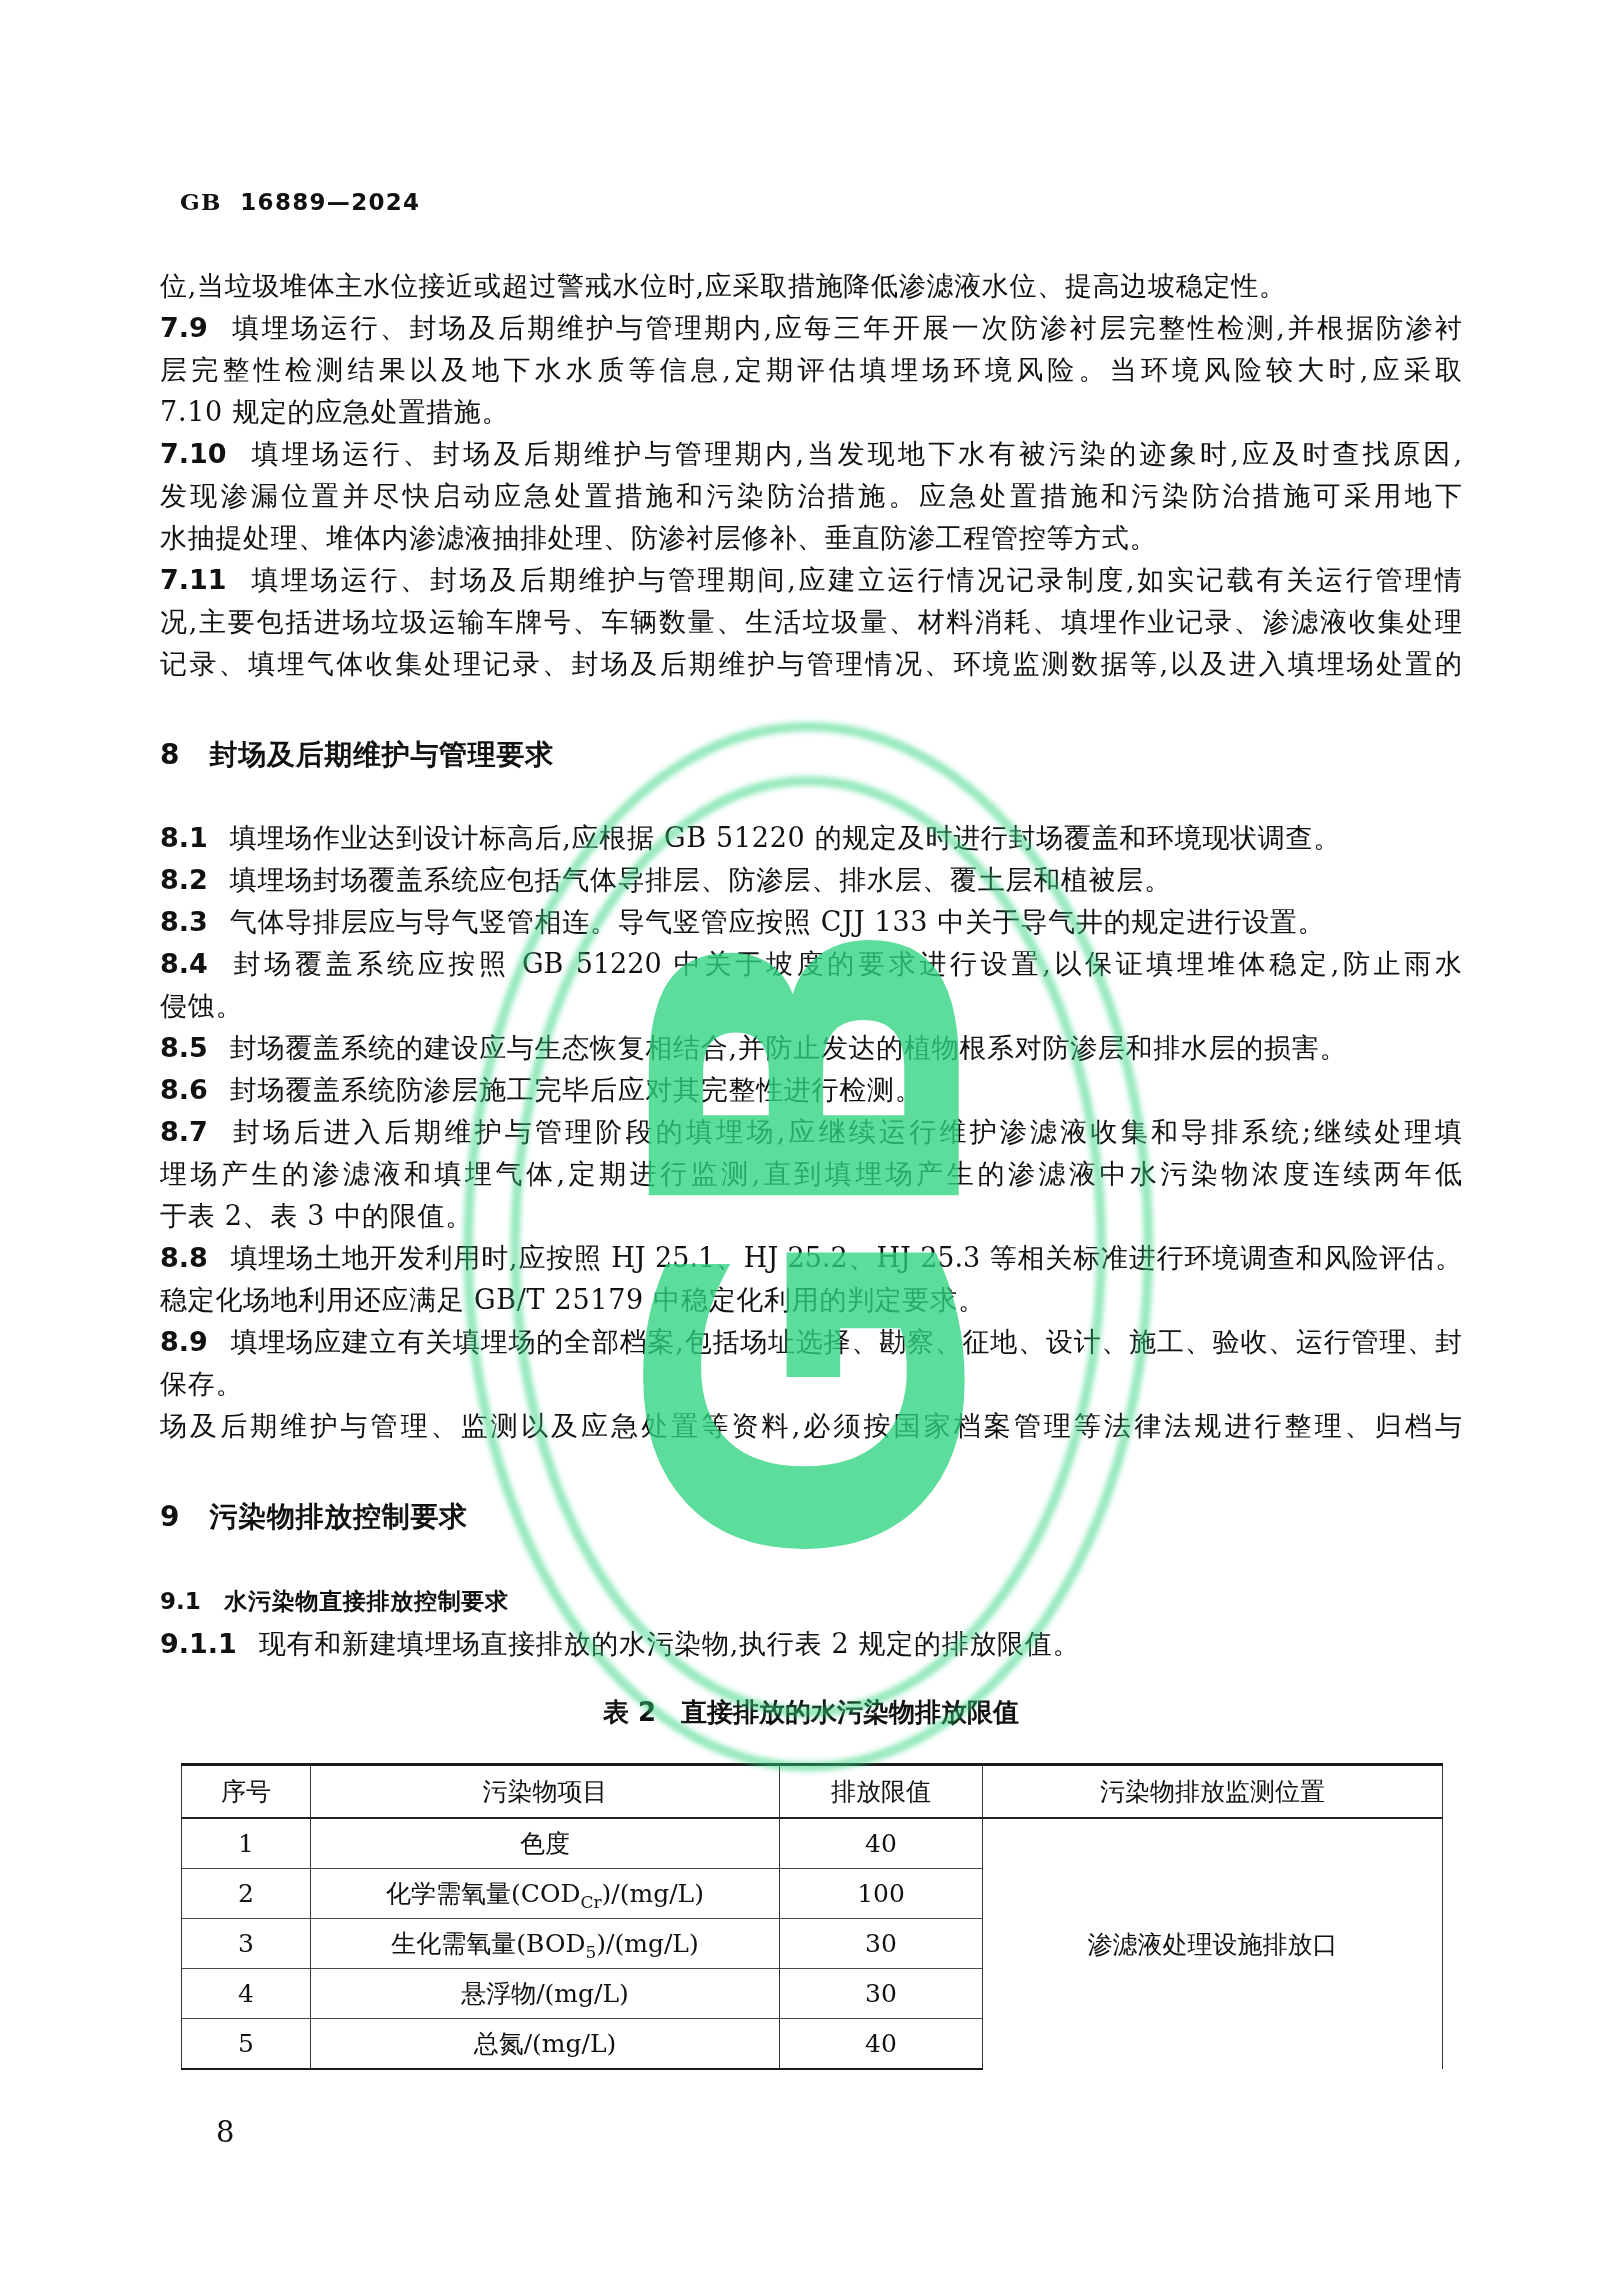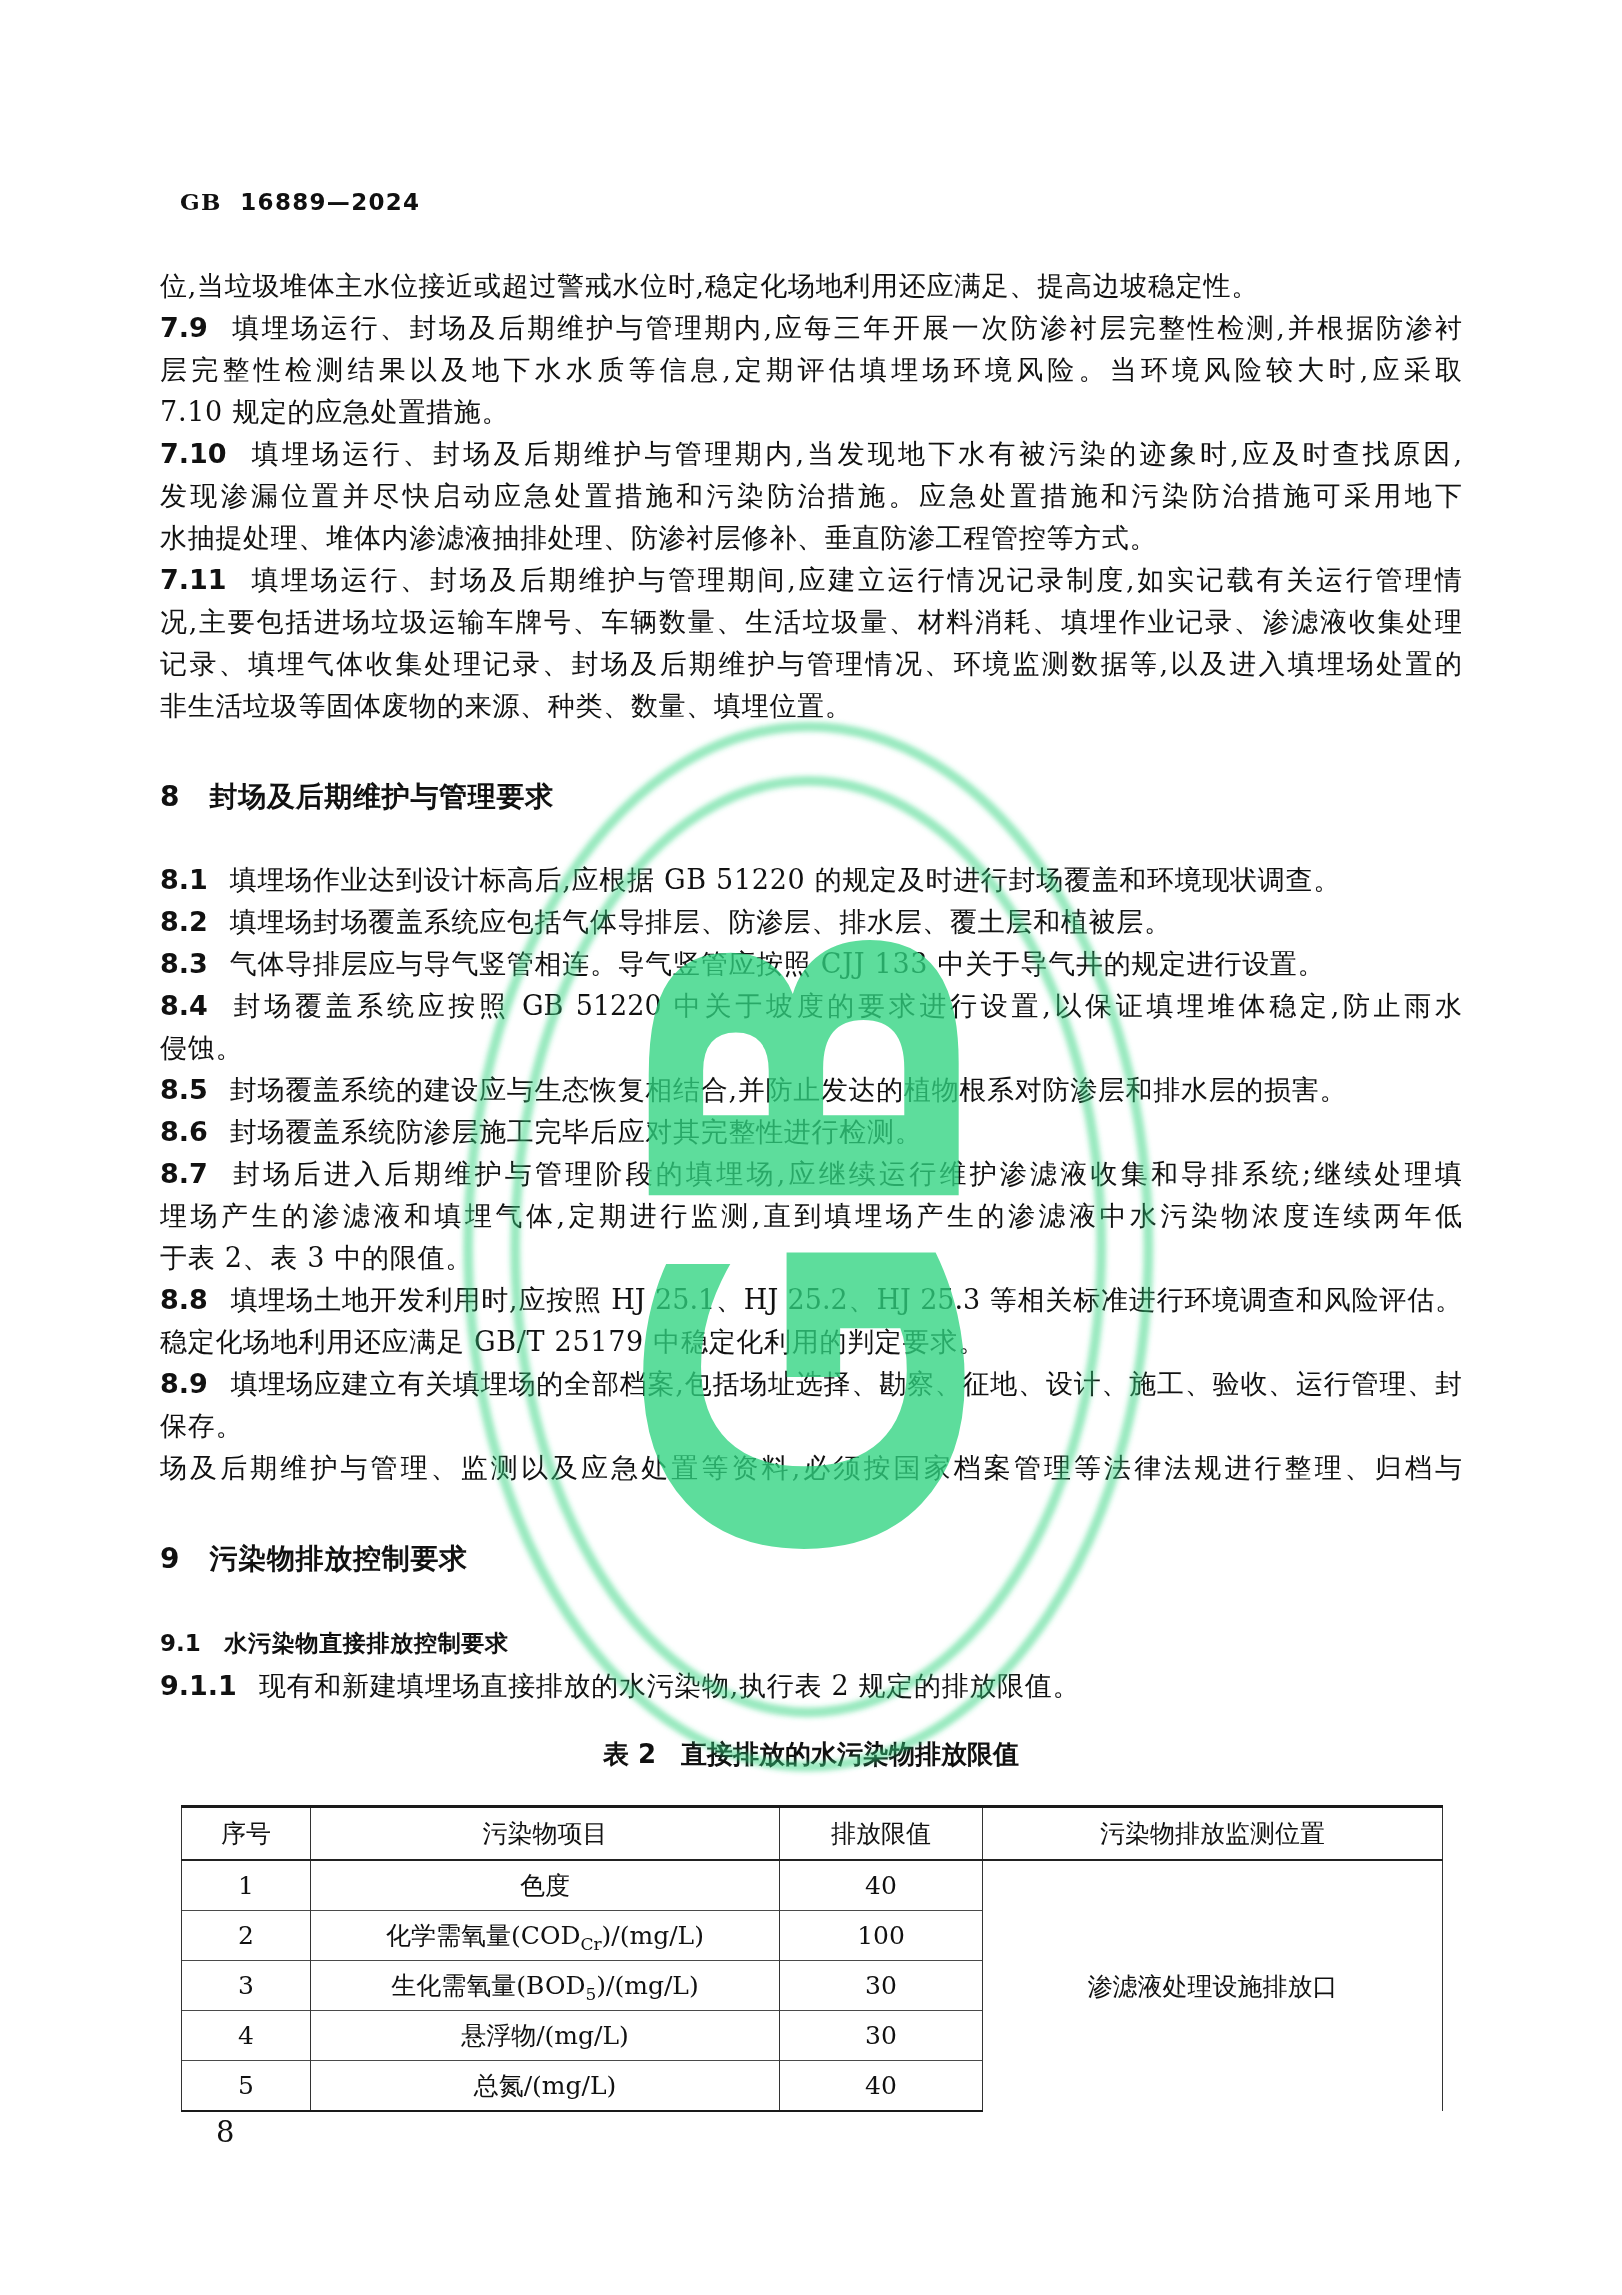--- a/index.html
+++ b/index.html
@@ -80,31 +80,30 @@
 </head>
 <body>
 
 <div class="std-header">
   <span class="std-g">GB</span>&nbsp;
   <span class="std-num">16889—2024</span>
 </div>
 
 <div class="content">
 
-  <div class="line body"><span>位,当垃圾堆体主水位接近或超过警戒水位时,稳定化场地利用还应满足、提高边坡稳定性。</span></div>
+  <div class="line body"><span>位,当垃圾堆体主水位接近或超过警戒水位时,应采取措施降低渗滤液水位、提高边坡稳定性。</span></div>
     <div class="line body j"><span class="num">7.9</span><span>填埋场运行、封场及后期维护与管理期内,应每三年开展一次防渗衬层完整性检测,并根据防渗衬</span></div>
     <div class="line body j"><span>层完整性检测结果以及地下水水质等信息,定期评估填埋场环境风险。当环境风险较大时,应采取</span></div>
     <div class="line body"><span>7.10 规定的应急处置措施。</span></div>
     <div class="line body j"><span class="num">7.10</span><span>填埋场运行、封场及后期维护与管理期内,当发现地下水有被污染的迹象时,应及时查找原因,</span></div>
     <div class="line body j"><span>发现渗漏位置并尽快启动应急处置措施和污染防治措施。应急处置措施和污染防治措施可采用地下</span></div>
     <div class="line body"><span>水抽提处理、堆体内渗滤液抽排处理、防渗衬层修补、垂直防渗工程管控等方式。</span></div>
     <div class="line body j"><span class="num">7.11</span><span>填埋场运行、封场及后期维护与管理期间,应建立运行情况记录制度,如实记载有关运行管理情</span></div>
     <div class="line body j"><span>况,主要包括进场垃圾运输车牌号、车辆数量、生活垃圾量、材料消耗、填埋作业记录、渗滤液收集处理</span></div>
     <div class="line body j"><span>记录、填埋气体收集处理记录、封场及后期维护与管理情况、环境监测数据等,以及进入填埋场处置的</span></div>
-    <div class="line body"><span>非生活垃圾等固体废物的来源、种类、数量、填埋位置。</span></div>
     <div class="line h1"><span class="num">8</span><span>封场及后期维护与管理要求</span></div>
     <div class="line body"><span class="num">8.1</span><span>填埋场作业达到设计标高后,应根据 GB 51220 的规定及时进行封场覆盖和环境现状调查。</span></div>
     <div class="line body"><span class="num">8.2</span><span>填埋场封场覆盖系统应包括气体导排层、防渗层、排水层、覆土层和植被层。</span></div>
     <div class="line body"><span class="num">8.3</span><span>气体导排层应与导气竖管相连。导气竖管应按照 CJJ 133 中关于导气井的规定进行设置。</span></div>
     <div class="line body j"><span class="num">8.4</span><span>封场覆盖系统应按照 GB 51220 中关于坡度的要求进行设置,以保证填埋堆体稳定,防止雨水</span></div>
     <div class="line body"><span>侵蚀。</span></div>
     <div class="line body"><span class="num">8.5</span><span>封场覆盖系统的建设应与生态恢复相结合,并防止发达的植物根系对防渗层和排水层的损害。</span></div>
     <div class="line body"><span class="num">8.6</span><span>封场覆盖系统防渗层施工完毕后应对其完整性进行检测。</span></div>
     <div class="line body j"><span class="num">8.7</span><span>封场后进入后期维护与管理阶段的填埋场,应继续运行维护渗滤液收集和导排系统;继续处理填</span></div>
     <div class="line body j"><span>埋场产生的渗滤液和填埋气体,定期进行监测,直到填埋场产生的渗滤液中水污染物浓度连续两年低</span></div>

